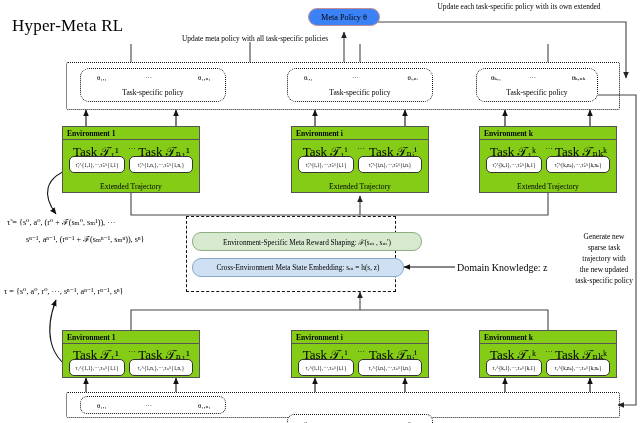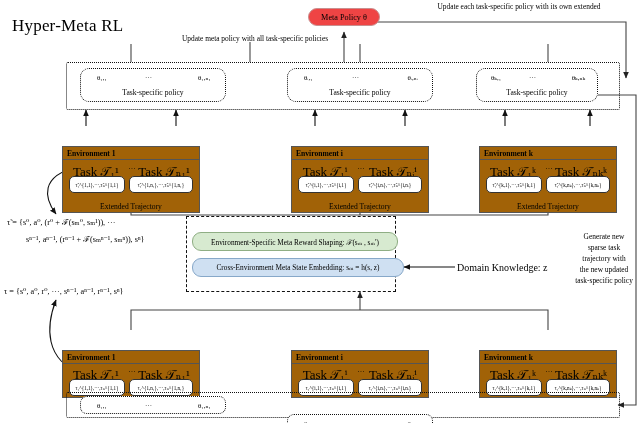--- a/index.html
+++ b/index.html
@@ -5,33 +5,33 @@
   html,body{margin:0;padding:0;background:#ffffff;}
   body{width:640px;height:423px;position:relative;overflow:hidden;
        font-family:"Liberation Serif","DejaVu Serif",serif;color:#000;}
   #stage{position:absolute;left:0;top:0;width:640px;height:423px;}
   .abs{position:absolute;box-sizing:border-box;}
   .ttl{font-size:17px;letter-spacing:.2px;}
   .cap{font-size:7.4px;text-align:center;line-height:1.35;}
   .lbl{font-size:10px;}
 
   
-  .metapill{background:#ef4444;border:1px solid #c98f8f;border-radius:9px;
+  .metapill{background:#3b82f6;border:1px solid #c98f8f;border-radius:9px;
             display:flex;align-items:center;justify-content:center;font-size:8.2px;}
 
   
   .band{border:1.3px dotted #111;border-radius:2px;background:transparent;}
   
   .polbox{border:1.3px dotted #111;border-radius:9px;background:#fff;}
   .polrow{position:absolute;left:0;right:0;top:5px;height:10px;}
   .th{position:absolute;font-size:7px;}
   .pollab{position:absolute;left:0;right:0;bottom:4px;text-align:center;font-size:7.6px;}
 
   
-  .envcard{border:1.1px solid #555;background:#a16207;margin-top:20px;}
+  .envcard{border:1.1px solid #555;background:#84cc16;}
   .envhead{border-bottom:1.1px solid #555;height:12px;position:relative;}
   .envhead span{position:absolute;left:4px;top:1.5px;font-size:7.6px;font-weight:bold;}
   .envbody{position:relative;height:100%;}
   .tasklab{position:absolute;font-size:13px;text-align:center;}
   .trajbox{position:absolute;border:1.1px solid #333;border-radius:5px;background:#fff;
            display:flex;align-items:center;justify-content:center;font-size:5.1px;
            overflow:hidden;white-space:nowrap;}
   .dots{position:absolute;font-size:7.4px;text-align:center;}
   .extlab{position:absolute;left:0;right:0;bottom:1px;text-align:center;font-size:7.6px;}
 
@@ -184,21 +184,21 @@
       <div class="trajbox" style="right:6px;top:16px;width:62px;height:15px;">τ̃₁^{k,nₖ},···,τ̃ₙ^{k,nₖ}</div>
       <div class="extlab" style="bottom:14px;">Extended Trajectory</div>
     </div>
   </div>
 
   <div class="abs formula" style="left:7px;top:216px;">τ̃ = {s⁰, a⁰, (r⁰ + ℱ(sₘ⁰, sₘ¹)), ···</div>
   <div class="abs formula" style="left:26px;top:233px;">sⁿ⁻¹, aⁿ⁻¹, (rⁿ⁻¹ + ℱ(sₘⁿ⁻¹, sₘⁿ)), sⁿ}</div>
   <div class="abs formula" style="left:4px;top:286px;">τ = {s⁰, a⁰, r⁰, ···, sⁿ⁻¹, aⁿ⁻¹, rⁿ⁻¹, sⁿ}</div>
 
   <div class="abs dashbox" style="left:186px;top:216px;width:210px;height:76px;"></div>
-  <div class="abs pillG" style="left:192px;top:232px;width:206px;height:19px;">Environment-Specific Meta Reward Shaping: ℱ(sₘ , sₘ′)</div>
+  <div class="abs pillG" style="left:192px;top:232px;width:230px;height:19px;">Environment-Specific Meta Reward Shaping: ℱ(sₘ , sₘ′)</div>
   <div class="abs pillB" style="left:192px;top:258px;width:212px;height:19px;">Cross-Environment Meta State Embedding: sₘ = h(s, z)</div>
   <div class="abs lbl" style="left:457px;top:262px;">Domain Knowledge:  z</div>
 
   <div class="abs cap" style="left:568px;top:232px;width:72px;">Generate new</div>
   <div class="abs cap" style="left:568px;top:243px;width:72px;">sparse task</div>
   <div class="abs cap" style="left:568px;top:254px;width:72px;">trajectory with</div>
   <div class="abs cap" style="left:568px;top:265px;width:72px;">the new updated</div>
   <div class="abs cap" style="left:566px;top:276px;width:76px;">task-specific policy</div>
 
   <div class="abs envcard" style="left:62px;top:330px;width:138px;height:48px;">

